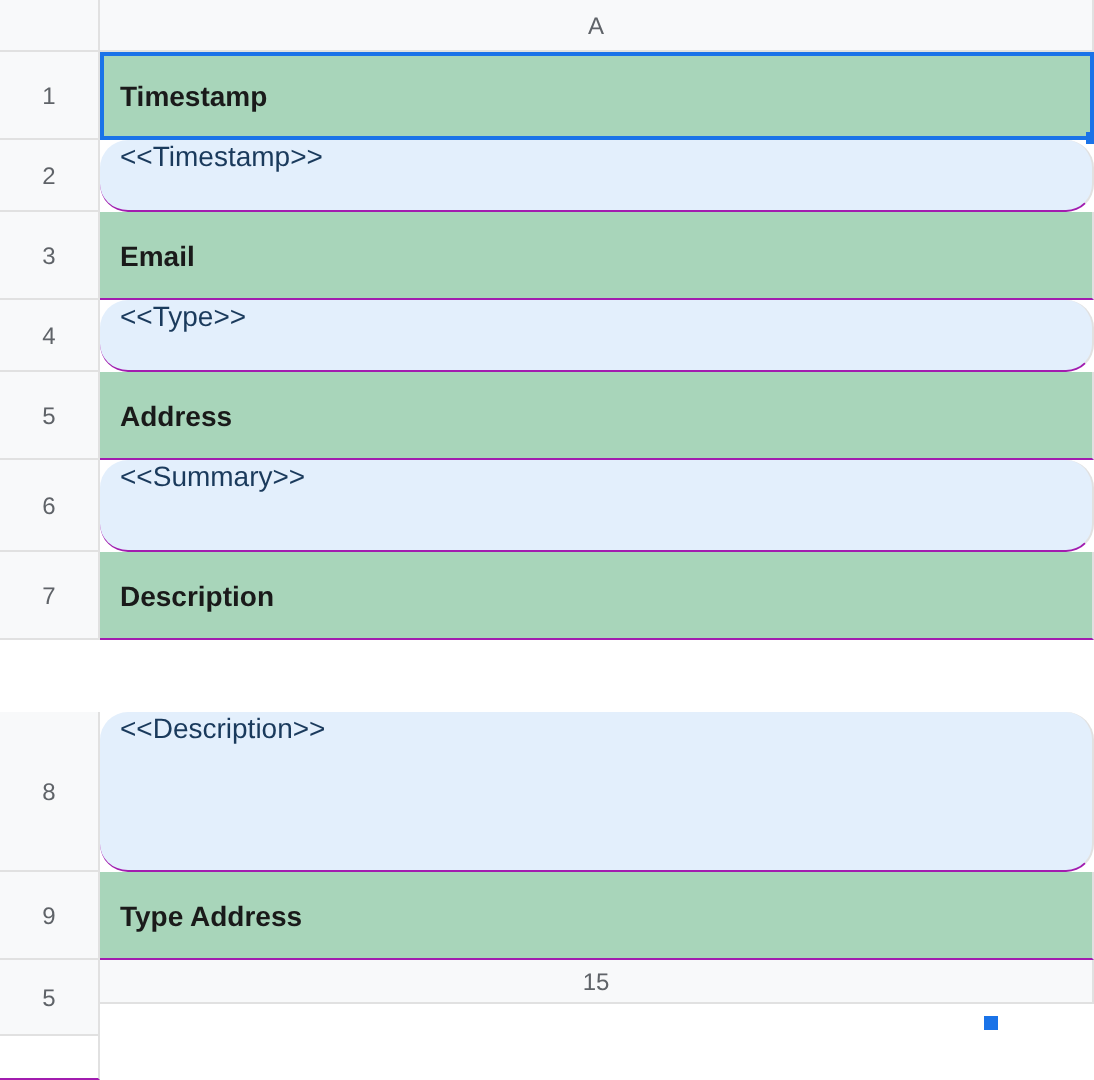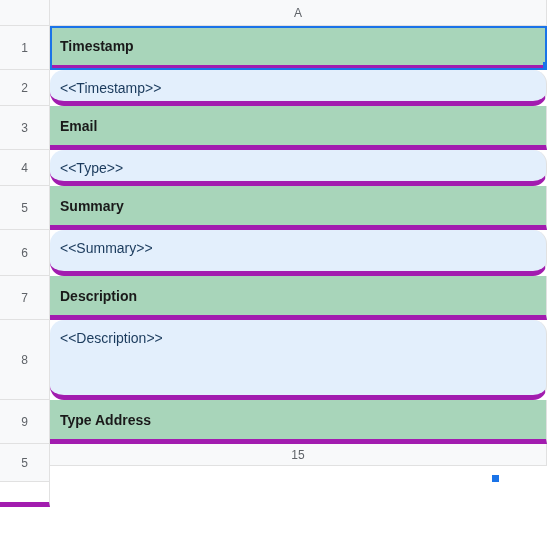--- a/index.html
+++ b/index.html
@@ -36,25 +36,25 @@
       background: #f8f9fa;
       border-bottom: 1px solid #e1e1e1;
       border-right: 1px solid #e1e1e1;
       display: flex;
       align-items: center;
       justify-content: center;
       color: #5f6368;
       font-size: 12px;
     }
     .cell {
-      border-bottom: 5px solid #a21caf;
+      border-bottom: 1px solid #a21caf;
       border-right: 1px solid #e1e1e1;
       display: flex;
       align-items: flex-start;
-      padding: 10px 10px;
+      padding: 0 10px;
       color: #1a3a5c;
     }
     .label-cell {
       background: #a8d5ba;
       font-weight: bold;
       color: #1a1a1a;
       align-items: center;
     }
     .value-cell {
       background: #e3effc;
@@ -62,21 +62,21 @@
     }
     .selected {
       outline: 2px solid #1a73e8;
       outline-offset: -2px;
       position: relative;
       z-index: 2;
     }
     .r1, .r3, .r5, .r7, .r9 { height: 44px; }
     .r2, .r4 { height: 36px; }
     .r6 { height: 46px; }
-    .r8 { height: 80px; }
+    .r8 { height: 80px; margin-top: 36px; }
     .r10 { height: 38px; }
     .r11 { height: 22px; }
     .fill-handle {
       position: absolute;
       right: -3px;
       bottom: -3px;
       width: 6px;
       height: 6px;
       background: #1a73e8;
     }
@@ -116,21 +116,21 @@
     <span>Email</span>
   </div>
 
   <div class="row-header r4">4</div>
   <div class="cell value-cell r4">
     <span>&lt;&lt;Type&gt;&gt;</span>
   </div>
 
   <div class="row-header r5">5</div>
   <div class="cell label-cell r5">
-    <span>Summary</span>
+    <span>Address</span>
   </div>
 
   <div class="row-header r6">6</div>
   <div class="cell value-cell r6">
     <span>&lt;&lt;Summary&gt;&gt;</span>
   </div>
 
   <div class="row-header r7">7</div>
   <div class="cell label-cell r7">
     <span>Description</span>

